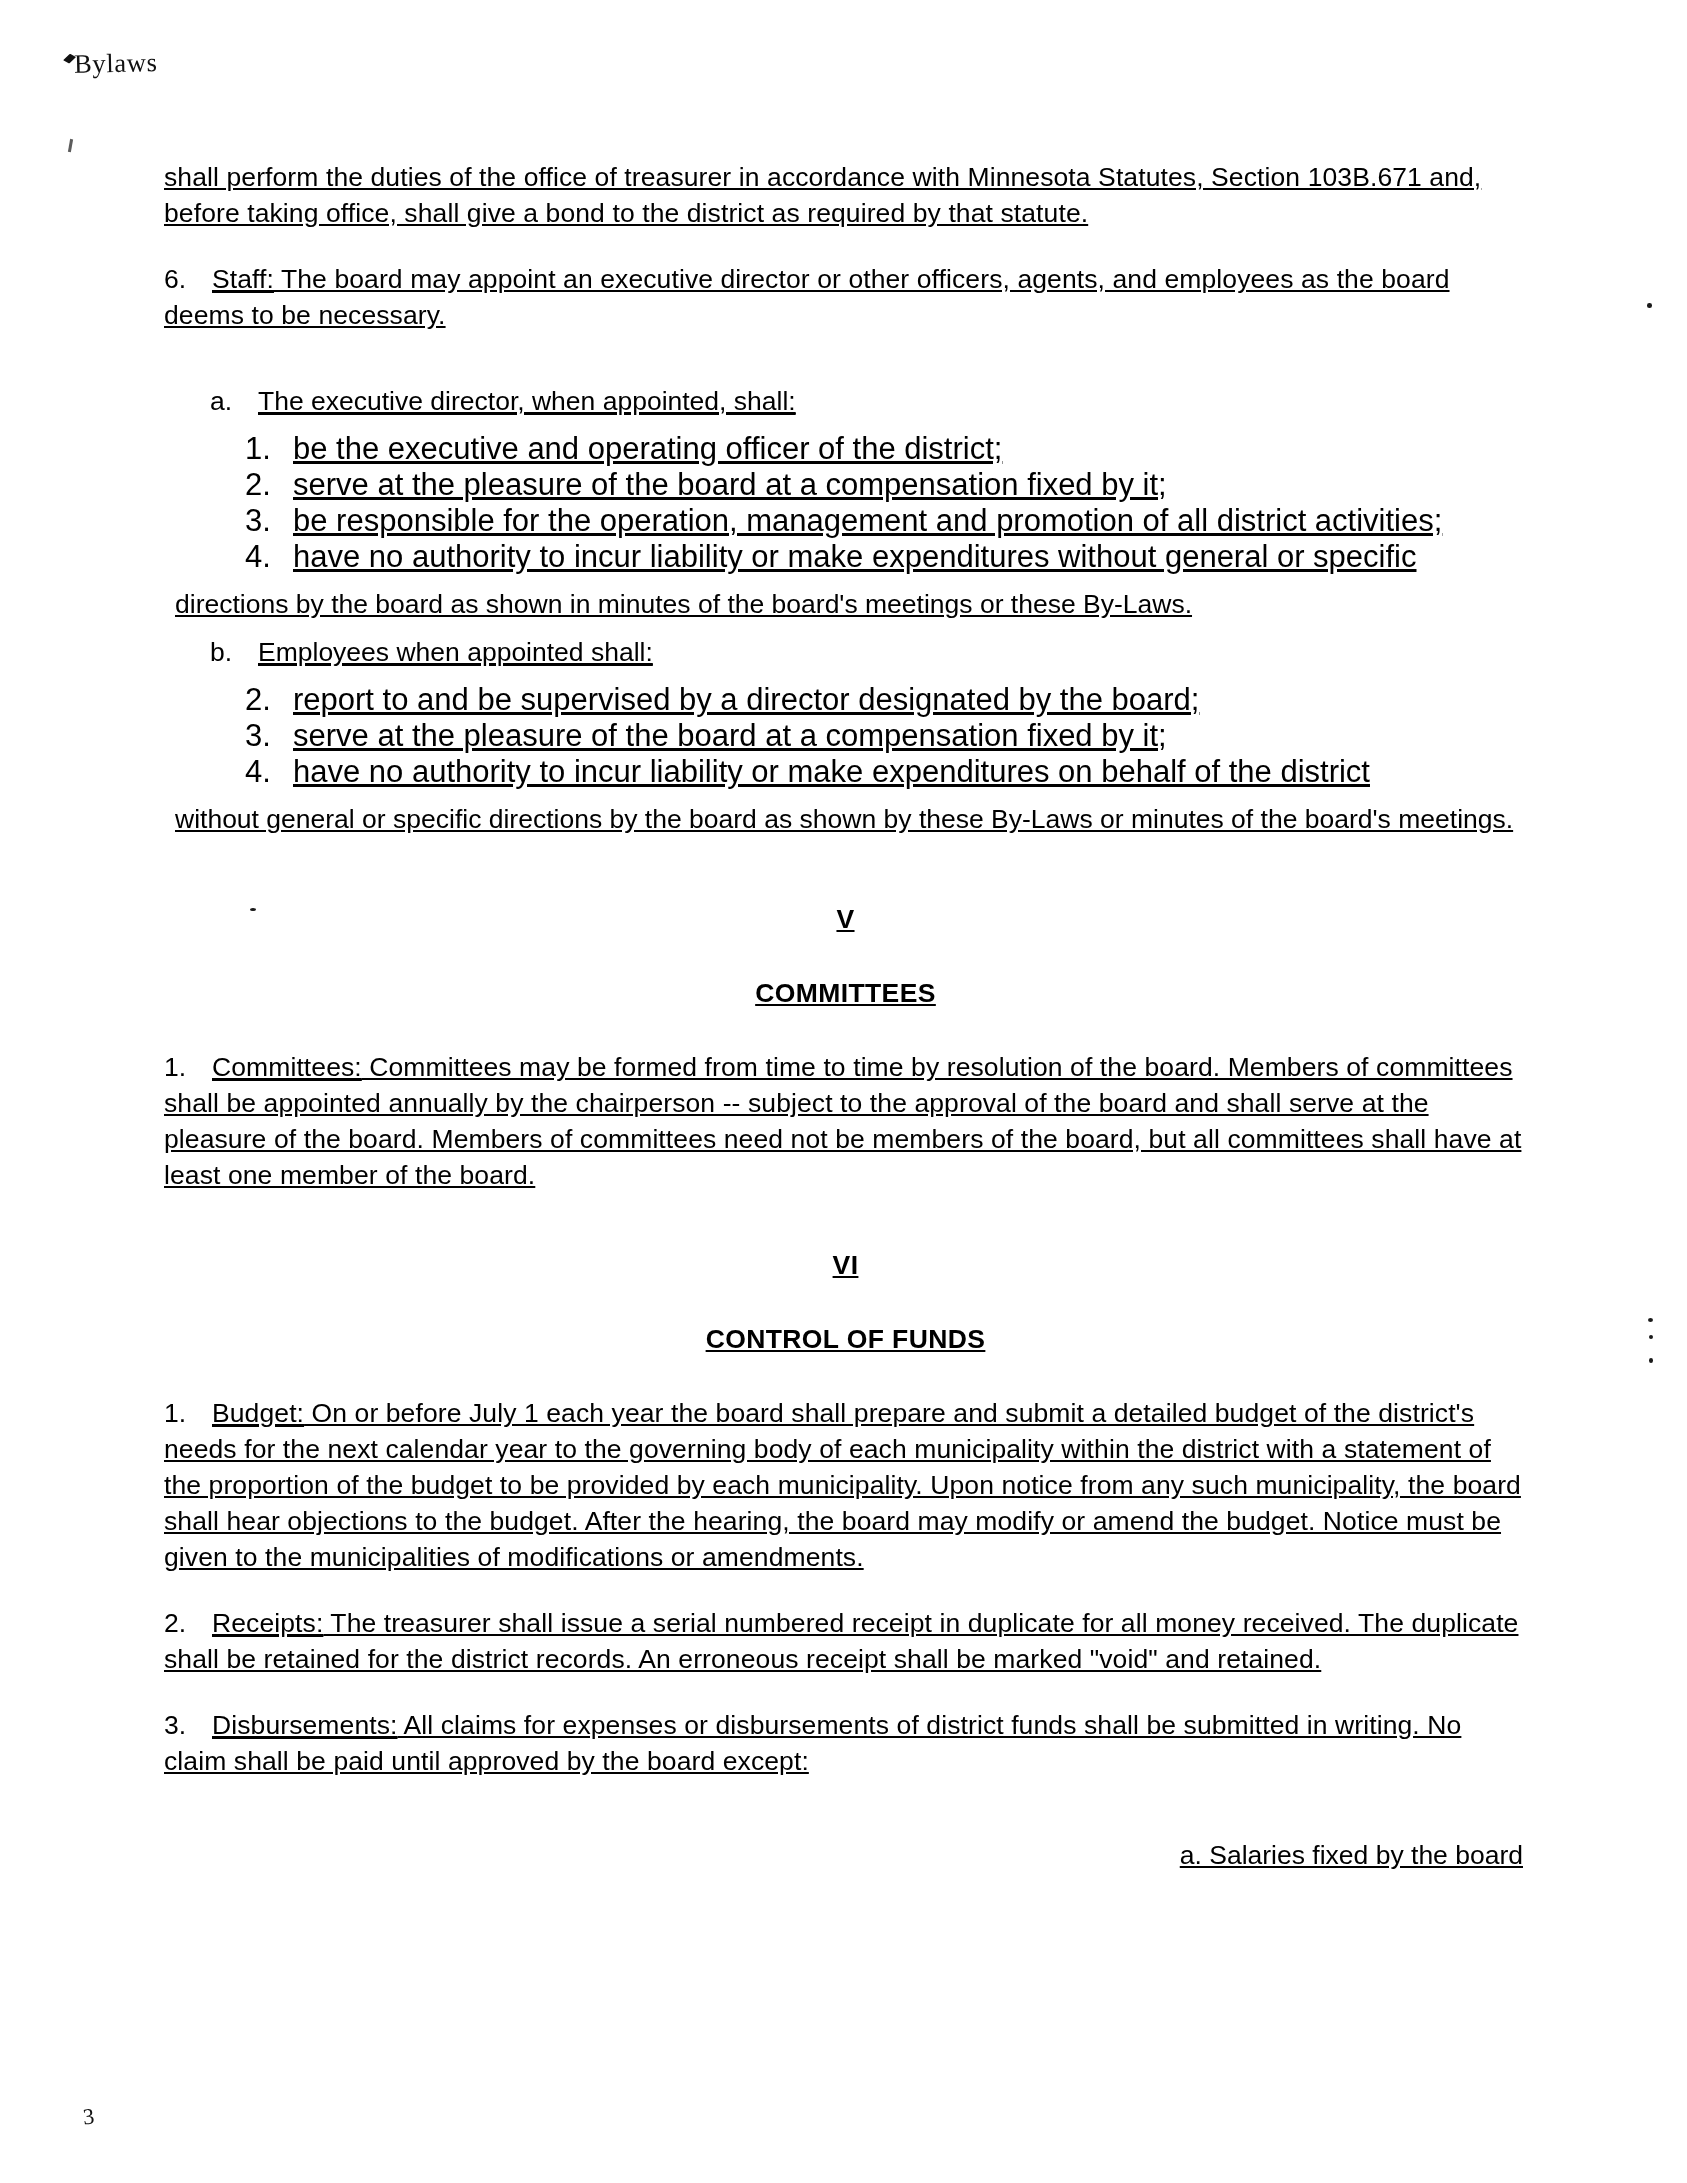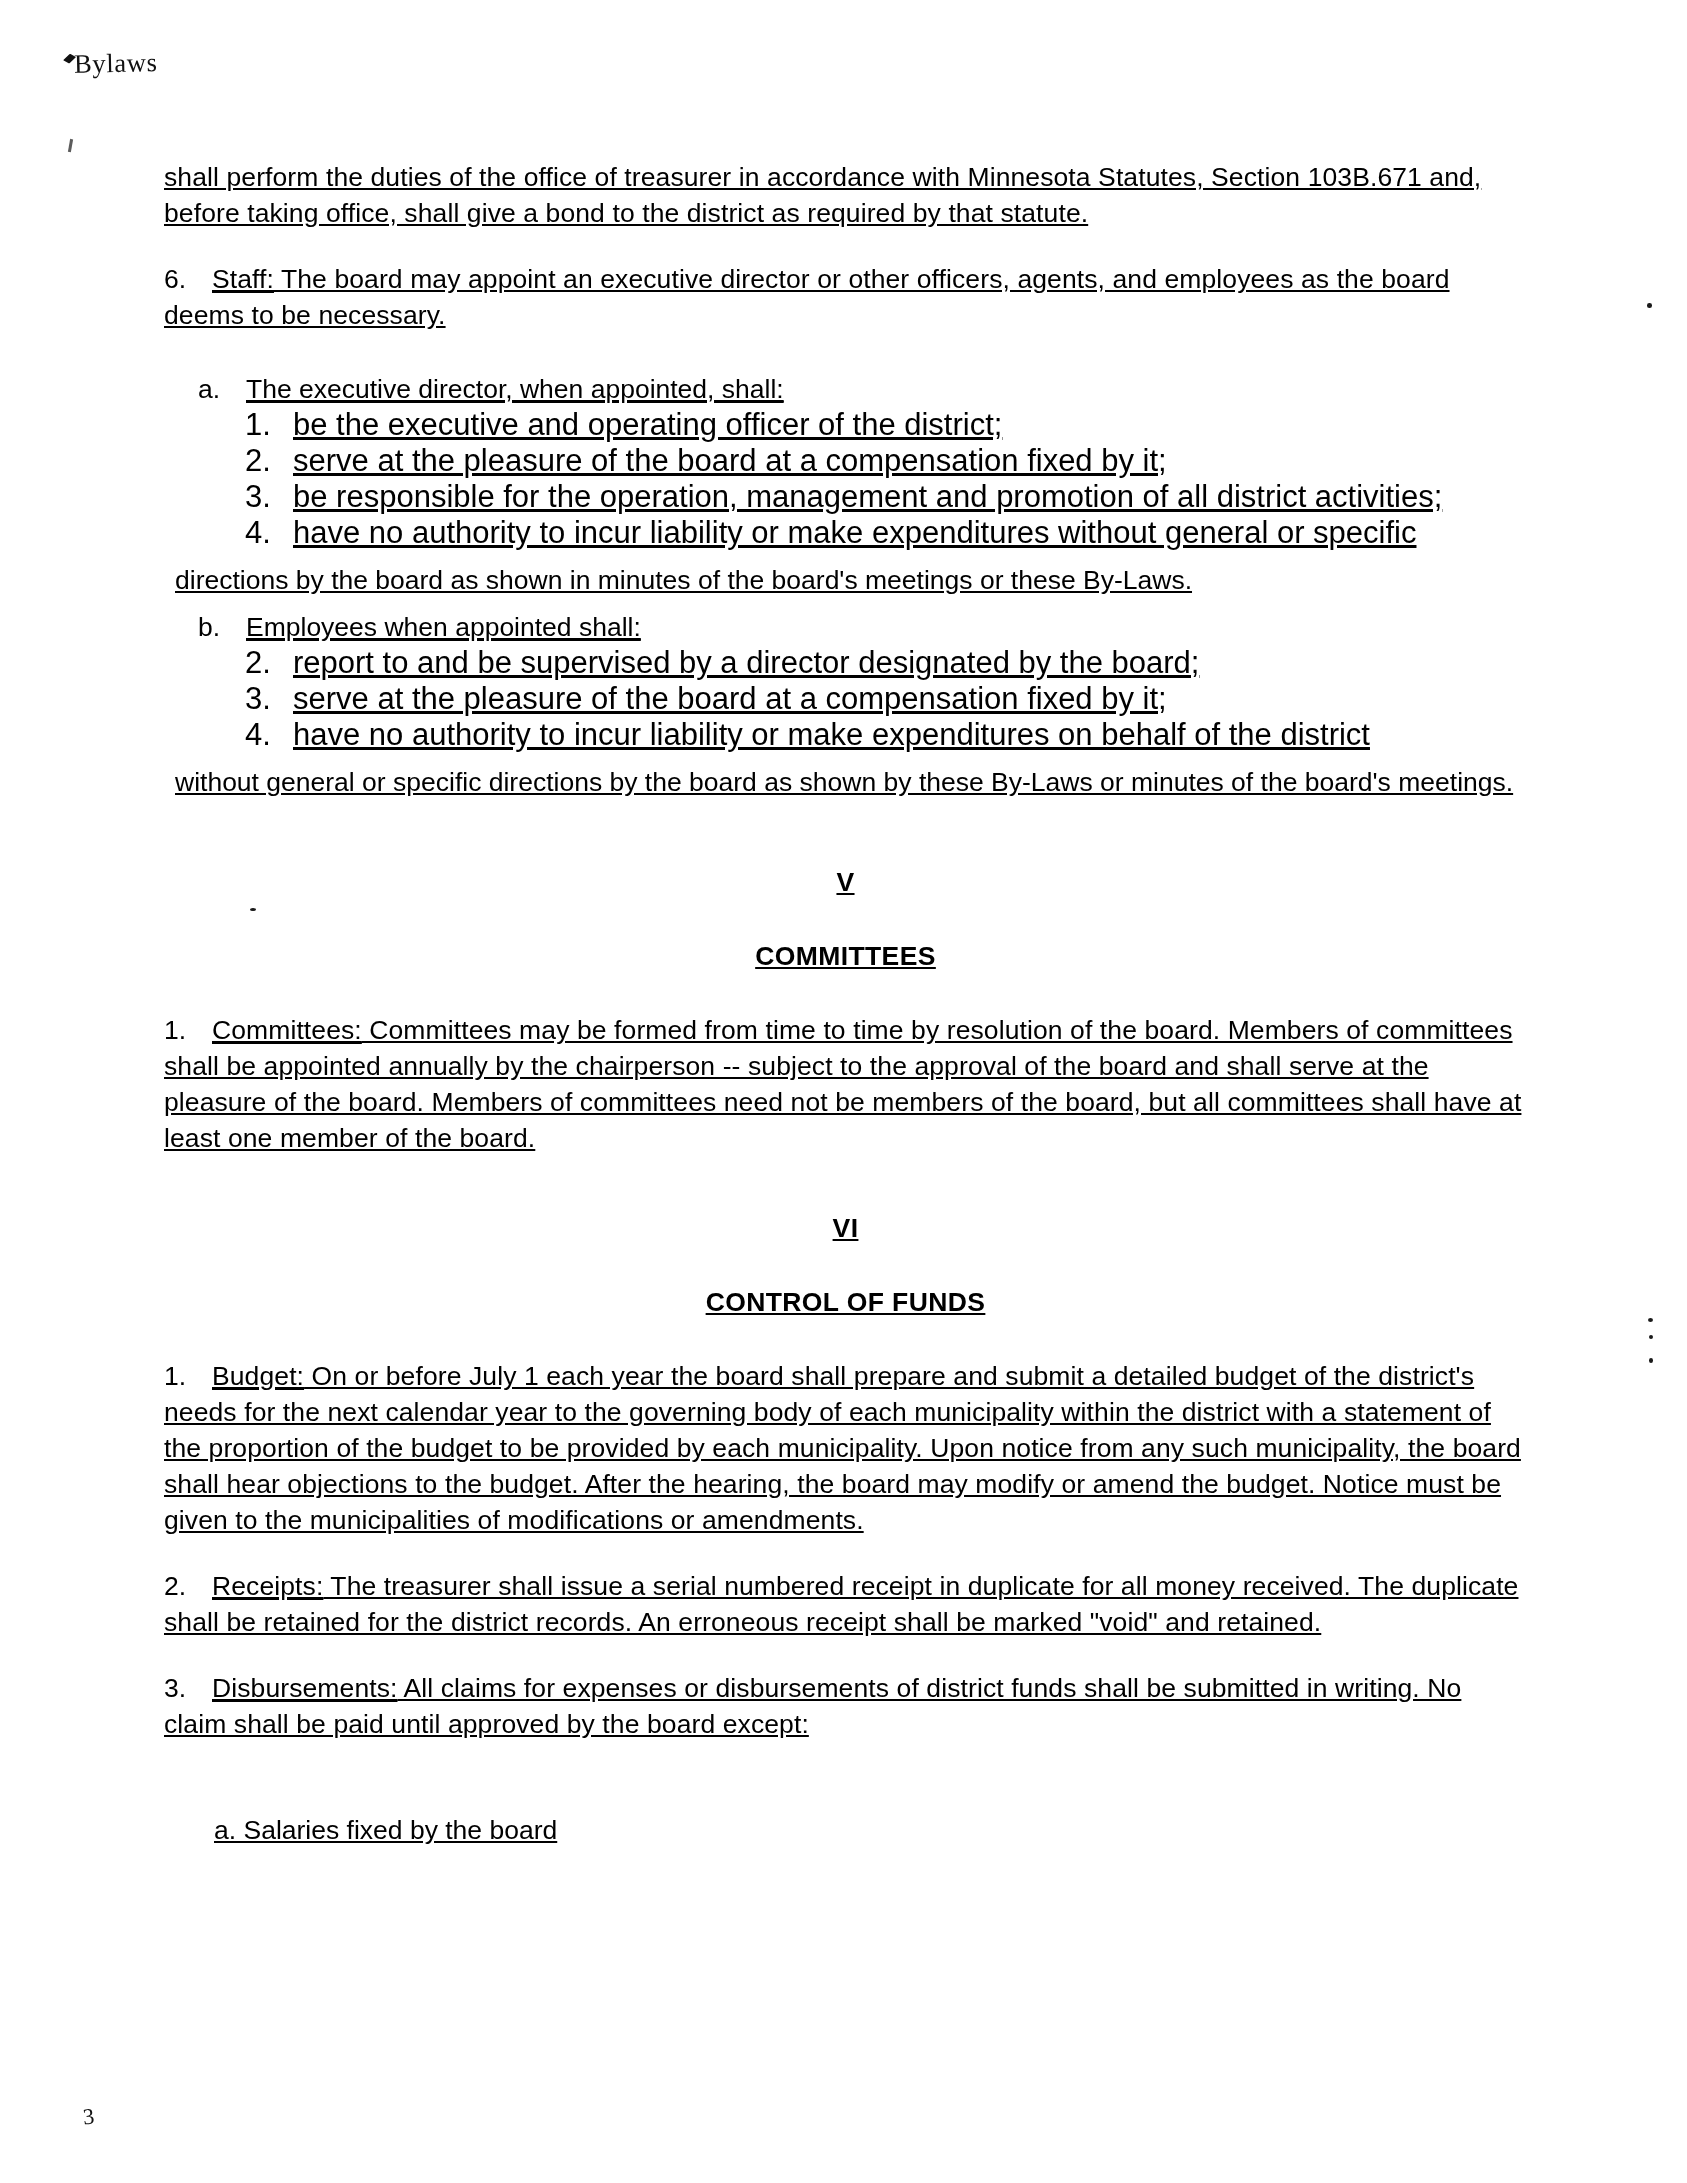--- a/index.html
+++ b/index.html
@@ -74,21 +74,21 @@
   .num-marker {
     display: inline-block;
     min-width: 48px;
   }
   .u { text-decoration: underline; text-decoration-thickness: 2px; text-underline-offset: 2.6px; }
 
   
   .sub-a {
     font-size: 26.5px;
     line-height: 36px;
-    margin: 0;
+    margin: 12px;
     padding-left: 34px;
   }
   .sub-a .marker {
     display: inline-block;
     min-width: 48px;
   }
 
   
   .sub-n {
     font-size: 31px;
@@ -117,22 +117,23 @@
     letter-spacing: 0.4px;
   }
 
   .gap-sm { height: 24px; }
   .gap-md { height: 38px; }
   .gap-lg { height: 53px; }
 
   .final-item {
     font-size: 26.5px;
     line-height: 36px;
-    margin: 16px;
+    margin: 4px;
     padding-left: 34px;
+    text-align: right;
   }
 
   
   .speck {
     position: absolute;
     background: #1a1a1a;
     border-radius: 50%;
   }
   .bottom-mark {
     position: absolute;

